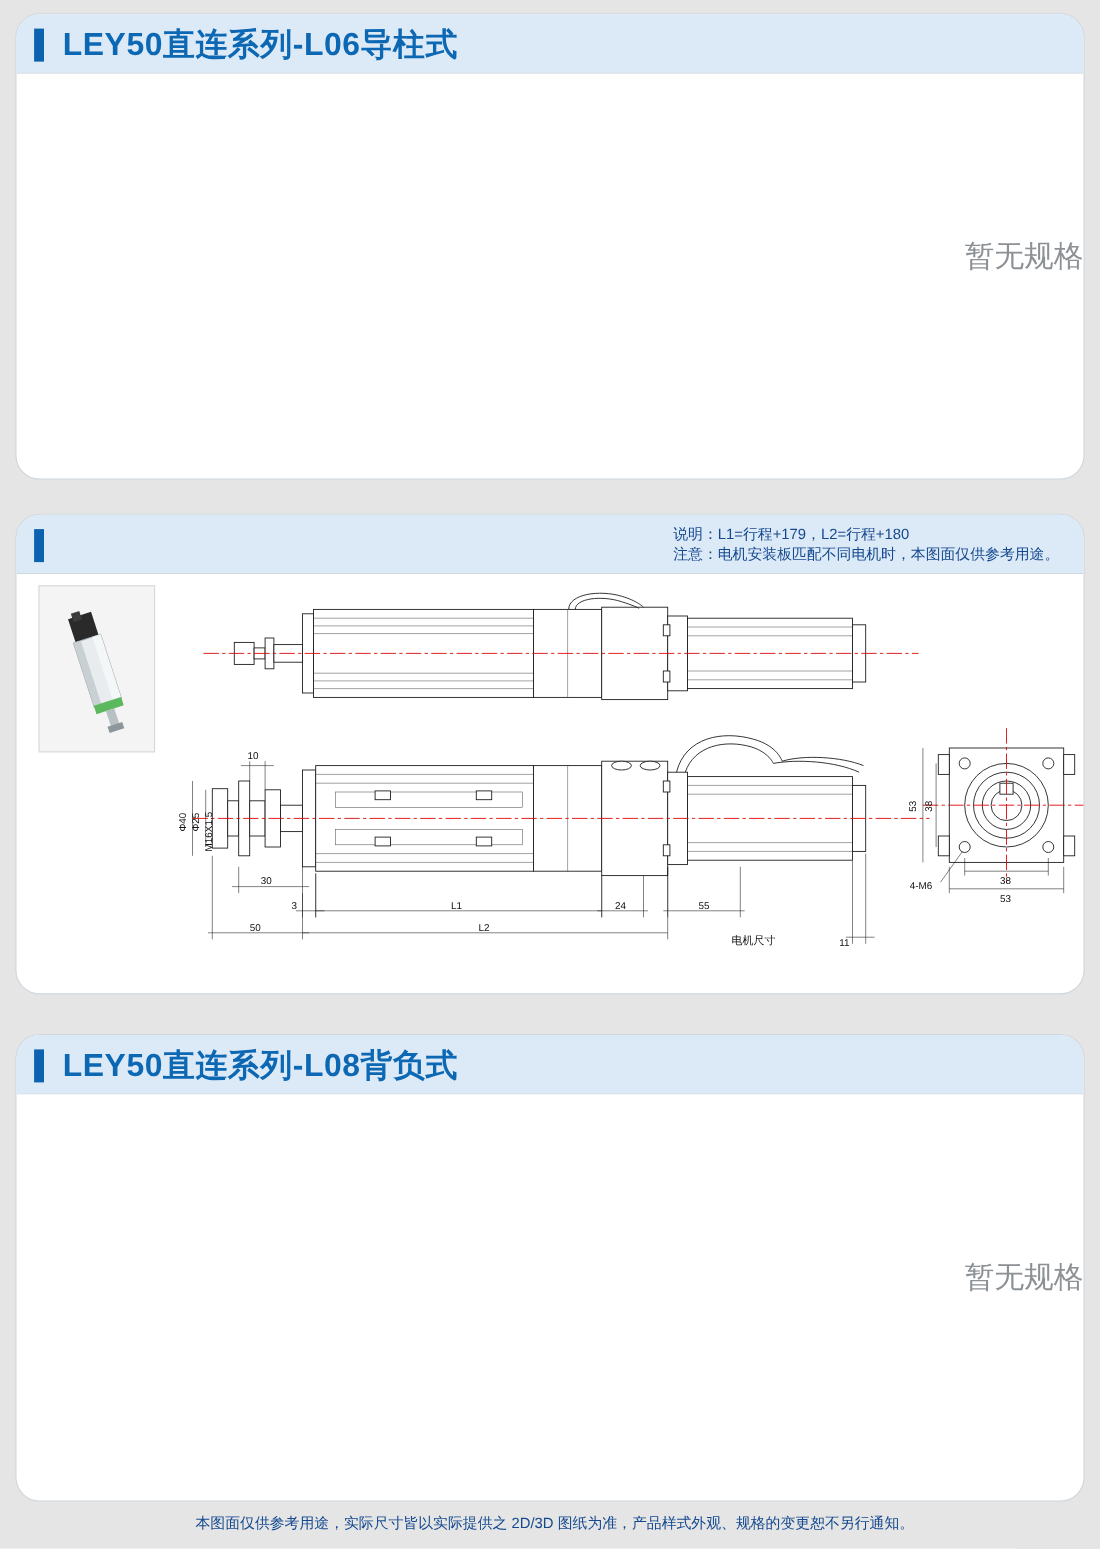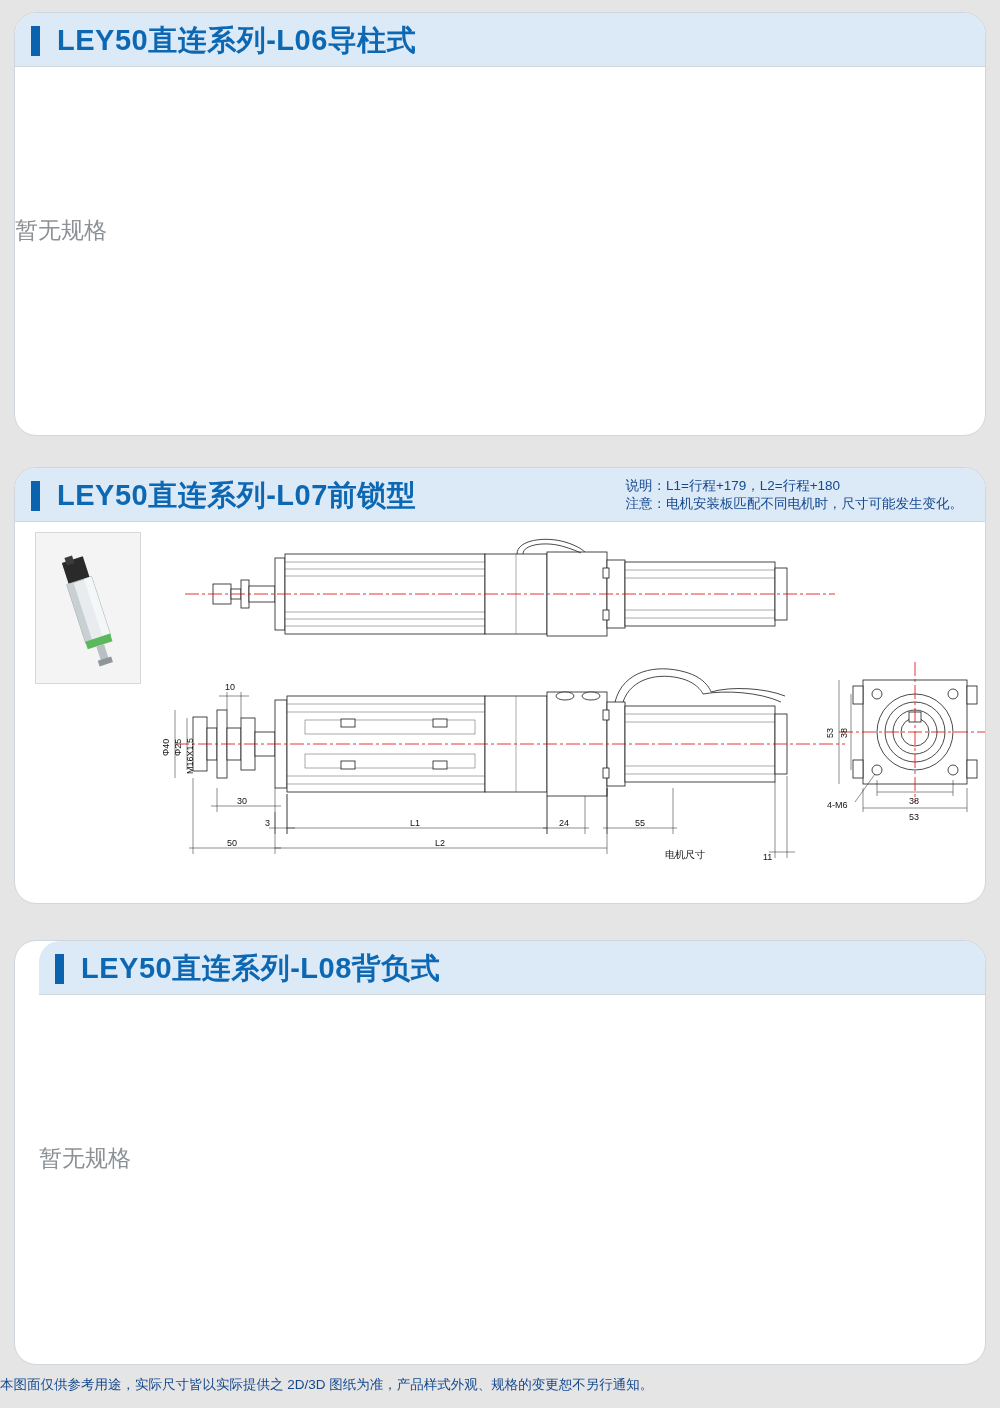--- a/index.html
+++ b/index.html
@@ -63,35 +63,35 @@
     font-size: 13.5px;
     color: #14498f;
     white-space: nowrap;
   }
   .sec-body {
     position: relative;
     width: 100%;
   }
   .placeholder {
     width: 100%;
-    text-align: left;
+    text-align: right;
     color: #8c9196;
-    font-size: 23px;
+    font-size: 27px;
     font-family: "DejaVu Sans", "Liberation Sans", sans-serif;
   }
 
   
   #sec-l06 { top: 12px; height: 424px; }
   #sec-l06 .sec-body { height: 368px; }
   #sec-l06 .placeholder { position: absolute; top: 148px; }
 
   #sec-l07 { top: 467px; height: 437px; }
   #sec-l07 .sec-body { height: 381px; }
 
-  #sec-l08 { top: 940px; height: 425px; padding-left: 24px; }
+  #sec-l08 { top: 940px; height: 425px; }
   #sec-l08 .sec-body { height: 369px; }
   #sec-l08 .placeholder { position: absolute; top: 148px; }
 
   
   .photo {
     position: absolute;
     left: 20px;
     top: 10px;
     width: 106px;
     height: 152px;
@@ -111,24 +111,24 @@
     left: 130px;
     top: 0;
     width: 840px;
     height: 324px;
   }
   .drawing svg { display: block; }
 
   
   .footer {
     position: absolute;
-    left: 0;
+    left: 16px;
     top: 1376px;
     width: 815px;
-    text-align: left;
+    text-align: right;
     font-size: 13.5px;
     color: #14498f;
   }
 </style>
 </head>
 <body>
 
 <div class="page">
 
   <div class="section" id="sec-l06">
@@ -137,24 +137,23 @@
       <div class="hdr-title">LEY50直连系列-L06导柱式</div>
     </div>
     <div class="sec-body">
       <div class="placeholder">暂无规格</div>
     </div>
   </div>
 
   <div class="section" id="sec-l07">
     <div class="sec-header">
       <div class="hdr-bar"></div>
-      <div class="hdr-title">LEY50直连系列-L07前锁型</div>
       <div class="hdr-notes">
         <div>说明：L1=行程+179，L2=行程+180</div>
-        <div>注意：电机安装板匹配不同电机时，尺寸可能发生变化。</div>
+        <div>注意：电机安装板匹配不同电机时，本图面仅供参考用途。</div>
       </div>
     </div>
     <div class="sec-body">
 
       <div class="photo">
         <svg class="rod" viewBox="0 0 66 120" xmlns="http://www.w3.org/2000/svg">
           <g transform="rotate(-18 33 60)">
             <rect x="22" y="6" width="22" height="22" fill="#2a2a2a"></rect>
             <rect x="26" y="2" width="8" height="8" fill="#3c3c3c"></rect>
             <rect x="20" y="28" width="26" height="62" fill="#e8ecee" stroke="#9aa3a8" stroke-width="0.8"></rect>

